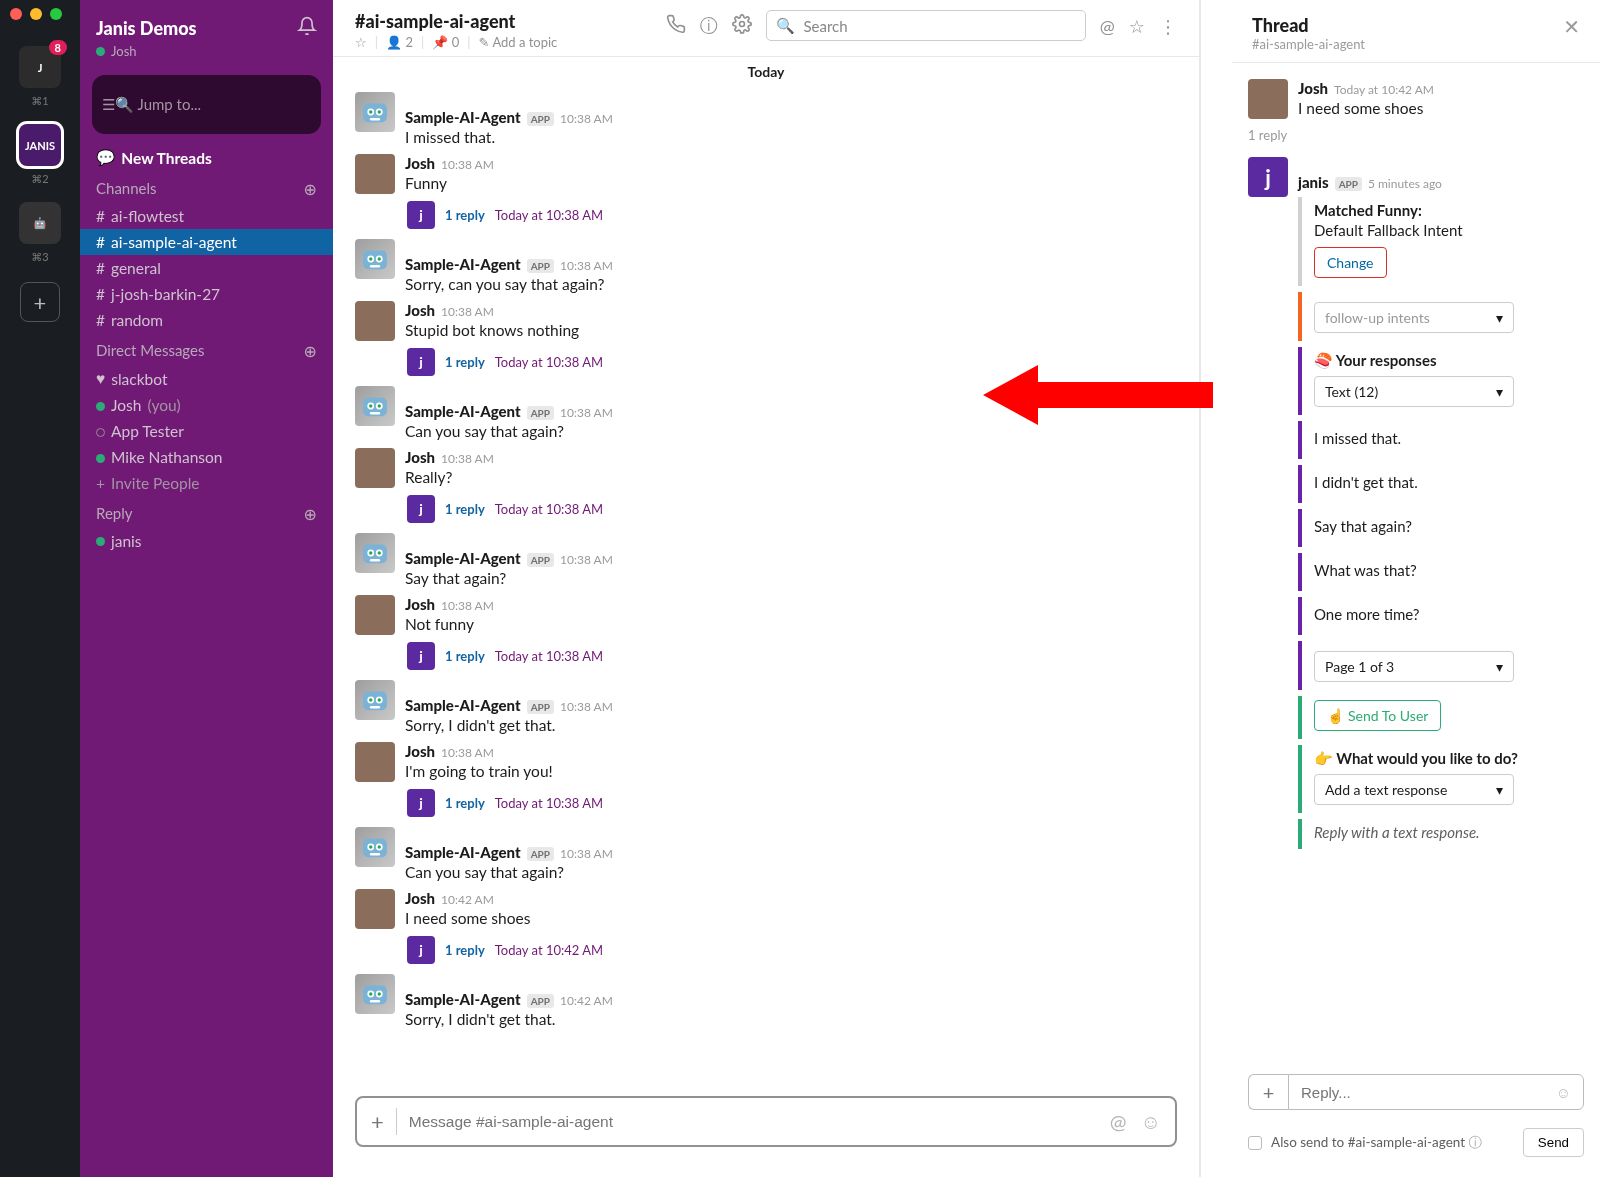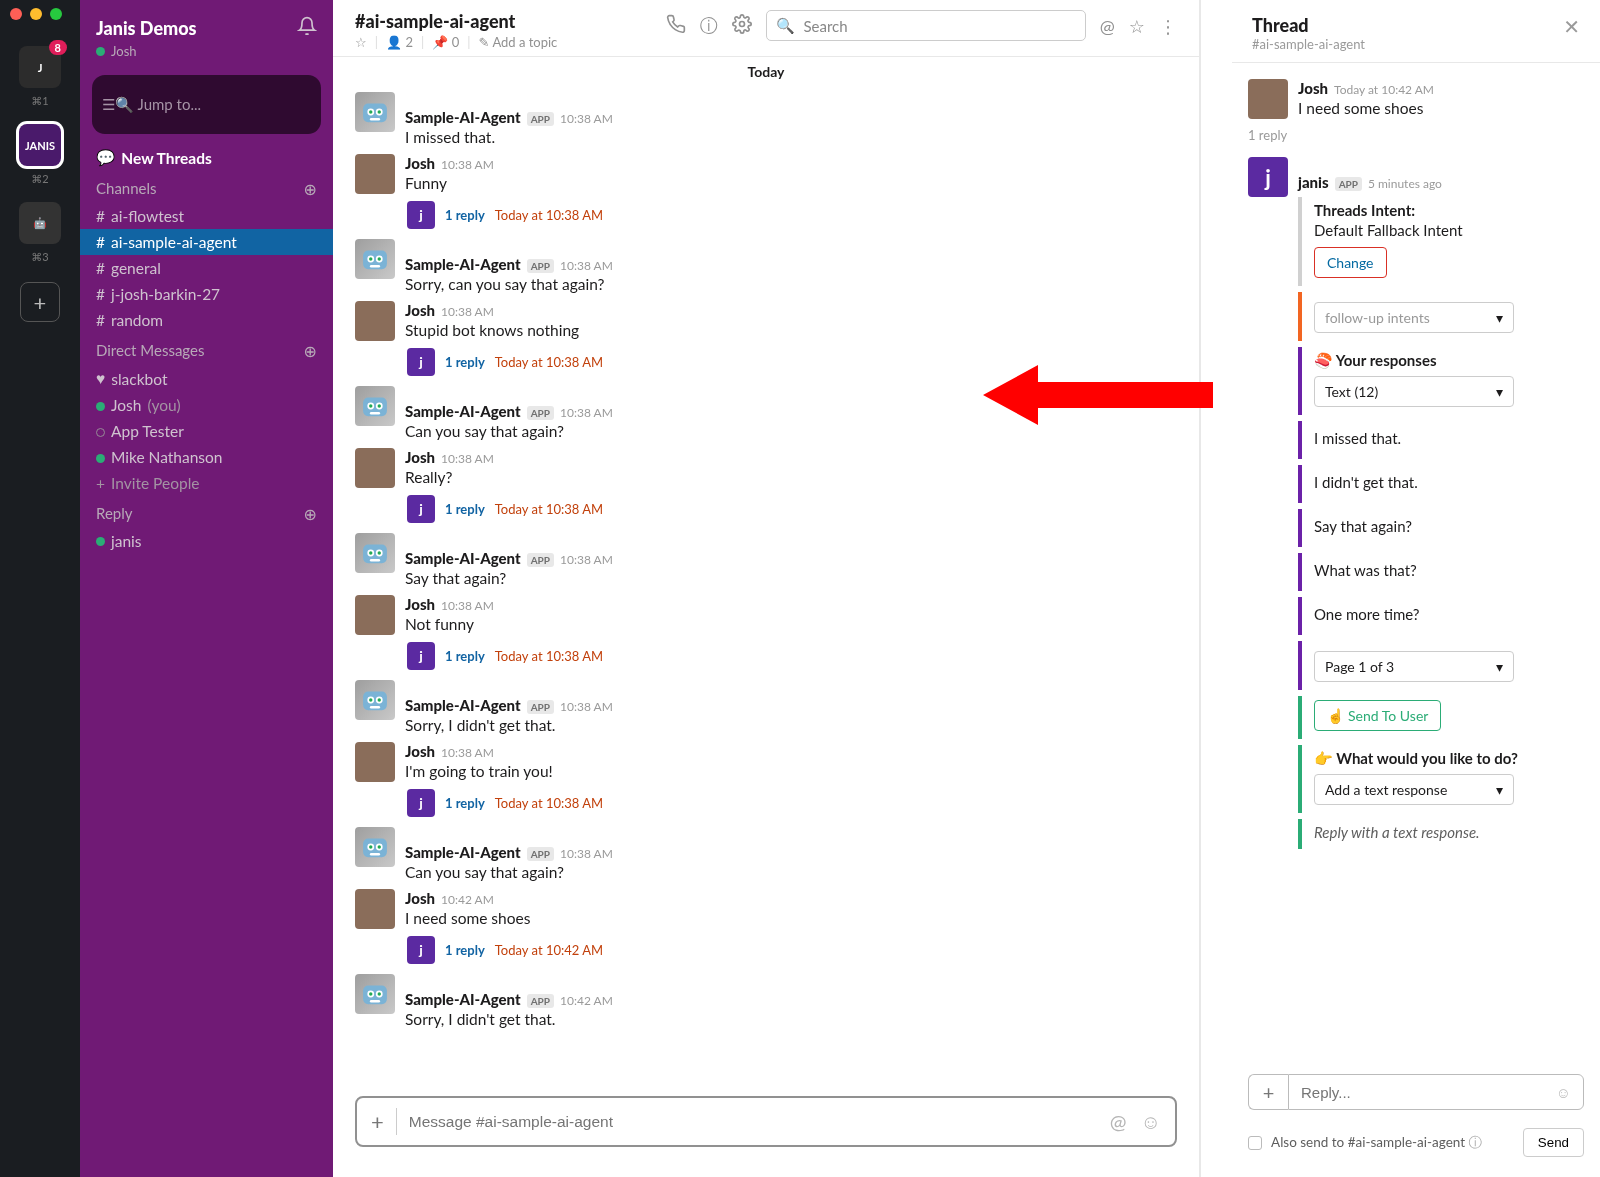--- a/index.html
+++ b/index.html
@@ -53,21 +53,21 @@
 .avatar.janis{ background:#5b2aa1; color:#fff; font-weight:bold;}
 .msg-body{ flex:1;}
 .msg-head{ display:flex; align-items:baseline; gap:6px;}
 .sender{ font-weight:900;}
 .app-tag{ background:#e8e8e8; color:#717171; font-size:10px; padding:1px 4px; border-radius:3px; font-weight:700;margin-top:20px;}
 .time{ color:#9a9a9a; font-size:12px;}
 .text{ font-size:15.5px; line-height:1.45;}
 .reply-row{ display:flex; align-items:center; gap:10px; margin:4px 0 6px 52px; padding-left:22px;}
 .reply-icon{ width:28px; height:28px; background:#5b2aa1; border-radius:4px; display:flex; align-items:center; justify-content:center; color:#fff; font-size:14px; font-weight:bold;}
 .reply-link{ color:#1264a3; font-weight:700; font-size:13px;}
-.reply-time{ color:#c2410c; font-size:13px;}
+.reply-time{ color:#701a75; font-size:13px;}
 .composer{ margin:10px 22px 30px; border:2px solid #919191; border-radius:8px; display:flex; align-items:center; padding:10px 14px; gap:12px;}
 .composer .plus{ font-size:22px; color:#777; padding-right:12px; border-right:1px solid #ccc;}
 .composer input{ border:none; flex:1; font-size:15.5px; outline:none; color:#777;}
 .composer .r-icons{ display:flex; gap:14px; color:#b5b5b5; font-size:20px;}
 
 
 .thread{ width:400px; display:flex; flex-direction:column; border-left:1px solid #e8e8e8;padding-left:31px;}
 .thread-header{ padding:14px 20px 10px; border-bottom:1px solid #e8e8e8; display:flex; justify-content:space-between;}
 .thread-title{ font-weight:900; font-size:18px;}
 .thread-sub{ color:#9a9a9a; font-size:13px;}
@@ -503,21 +503,21 @@
       <div class="t-reply-count">1 reply</div>
       <div class="msg" style="padding-left:0">
         <div class="avatar janis">j</div>
         <div class="msg-body">
           <div class="msg-head">
             <span class="sender">janis</span>
             <span class="app-tag">APP</span>
             <span class="time">5 minutes ago</span>
           </div>
           <div class="attach gray">
-            <div class="attach-title">Threads Intent:</div>
+            <div class="attach-title">Matched Funny:</div>
             <div class="attach-text">Default Fallback Intent</div>
             <div style="margin-top:8px"><span class="btn danger">Change</span></div>
           </div>
           <div class="attach orange">
             <div class="select">
               <span style="color:#999">follow-up intents</span>
               <span>▾</span>
             </div>
           </div>
           <div class="attach purple">

